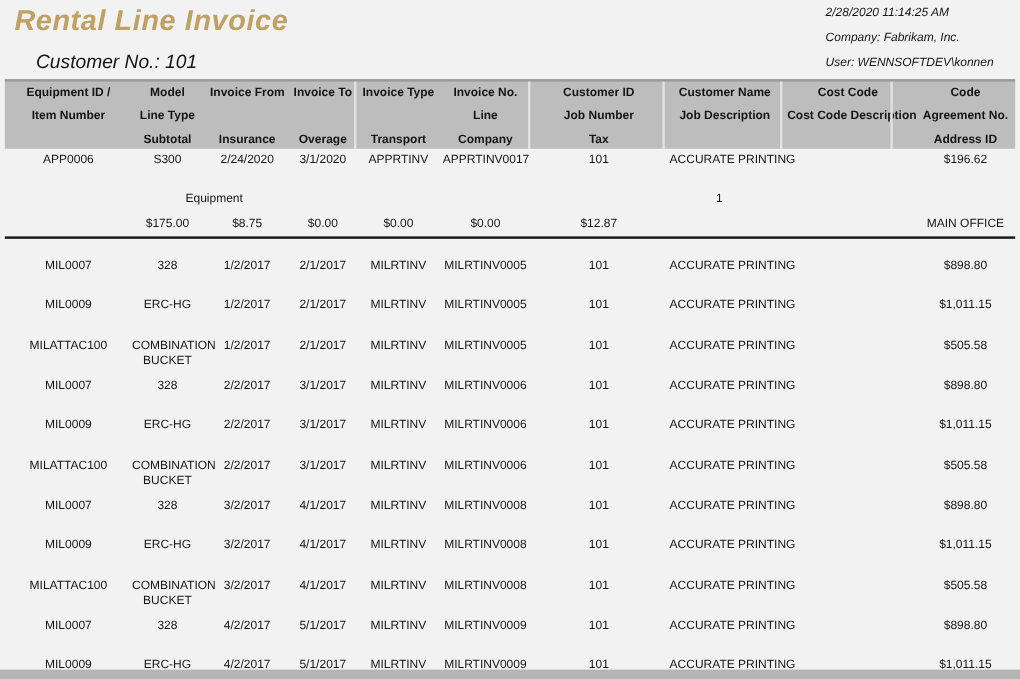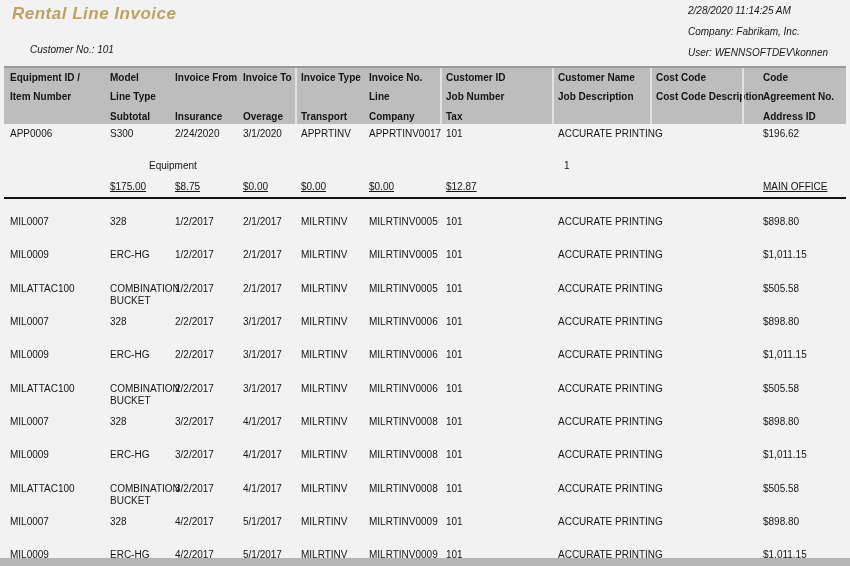--- a/index.html
+++ b/index.html
@@ -7,32 +7,33 @@
   body {
     font-family:"Liberation Sans","DejaVu Sans",sans-serif;
     background:#f3f2f2;
     color:#151515;
     font-size:10px;
   }
   .page { position:relative; width:850px; height:566px; }
 
   .report-title {
     position:absolute; left:12px; top:4px;
-    font-size:17px; font-weight:bold; font-style:italic;
+    font-size:24px; font-weight:bold; font-style:italic;
     color:#bfa164; letter-spacing:0.5px;
   }
   .meta { position:absolute; left:688px; font-style:italic; font-size:10px; white-space:nowrap; }
   .meta-datetime { top:5px; }
   .meta-company  { top:26px; }
   .meta-user     { top:47px; }
-  .customer-line { position:absolute; left:30px; top:44px; font-style:italic; font-size:10px; }
+  .customer-line { position:absolute; left:30px; top:44px; font-style:italic; font-size:16px; }
 
   .trow {
     display:grid;
     grid-template-columns:100px 65px 68px 58px 68px 77px 112px 98px 107px 89px;
+    text-align:center;
   }
   .tcell {
     padding:4px 0 0 6px;
     line-height:12px;
     white-space:nowrap;
     overflow:visible;
   }
   .tcell.wrapcell { white-space:normal; }
 
   #table-header {
@@ -40,21 +41,21 @@
     background:#bdbdbd;
     border-top:2px solid #9a9a9a;
     font-weight:bold;
   }
   #table-header .trow { height:19.3px; }
   .vsep { position:absolute; top:0; width:2px; height:100%; background:#e2e2e2; }
 
   #first-block { position:absolute; left:4px; top:124px; width:842px; }
   #first-block .row-a { height:32px; }
   #first-block .row-b { height:21px;gap:39px; }
-  #first-block .row-c { height:20px;text-decoration:underline; }
+  #first-block .row-c { height:20px; }
 
   .thick-line { position:absolute; left:4px; top:197px; width:842px; height:2px; background:#141414; }
 
   #data-rows { position:absolute; left:4px; top:212px; width:842px; }
   #data-rows .trow { height:33.35px; }
 
   .bottom-strip { position:absolute; left:0; top:558px; width:850px; height:8px; background:#b5b5b5; }
 </style>
 </head>
 <body>

